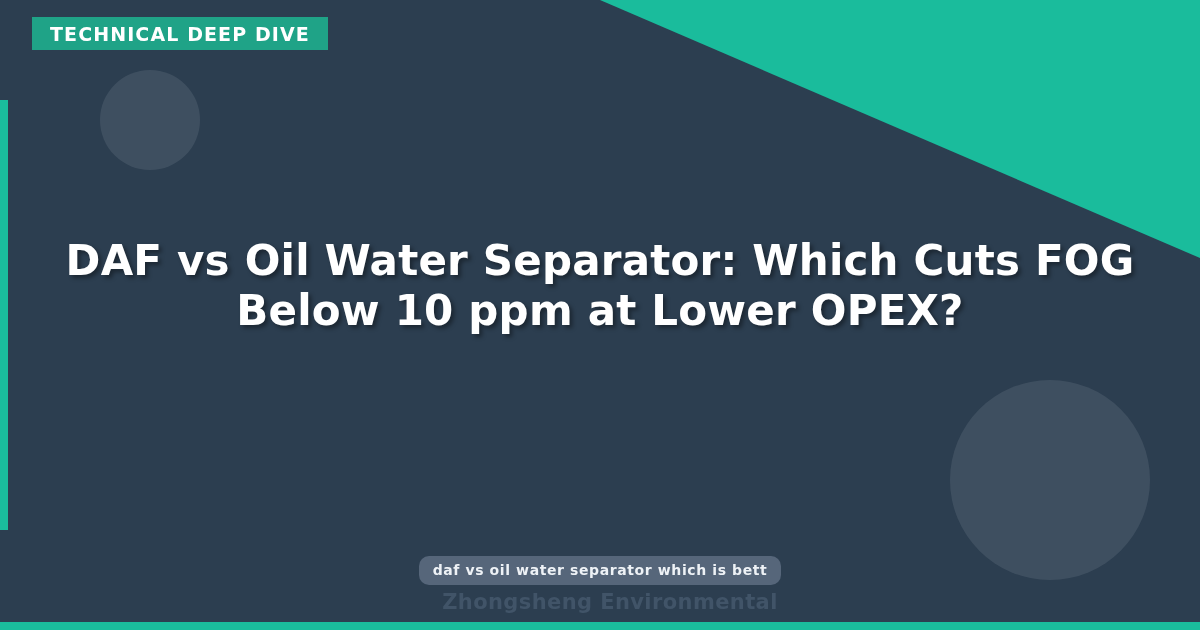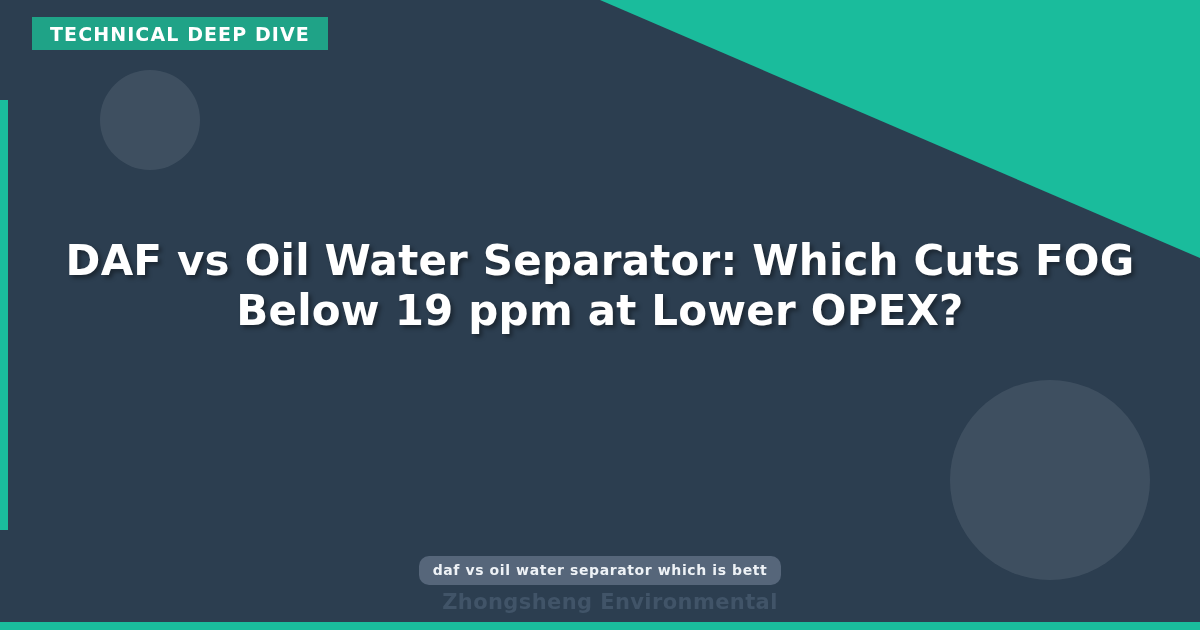--- a/index.html
+++ b/index.html
@@ -154,21 +154,21 @@
   <div class="circle circle-br"></div>
 
   <div class="accent-bar-left"></div>
   <div class="accent-bar-bottom"></div>
 
   <div class="badge">
     <span>TECHNICAL DEEP DIVE</span>
   </div>
 
   <div class="title-wrap">
-    <h1 class="title">DAF vs Oil Water Separator: Which Cuts FOG Below 19 ppm at Lower OPEX?</h1>
+    <h1 class="title">DAF vs Oil Water Separator: Which Cuts FOG Below 10 ppm at Lower OPEX?</h1>
   </div>
 
   <div class="tag-row">
     <span class="tag-pill">daf vs oil water separator which is bett</span>
   </div>
 
   <div class="brand-row">
     <span class="brand">Zhongsheng Environmental</span>
   </div>
 

